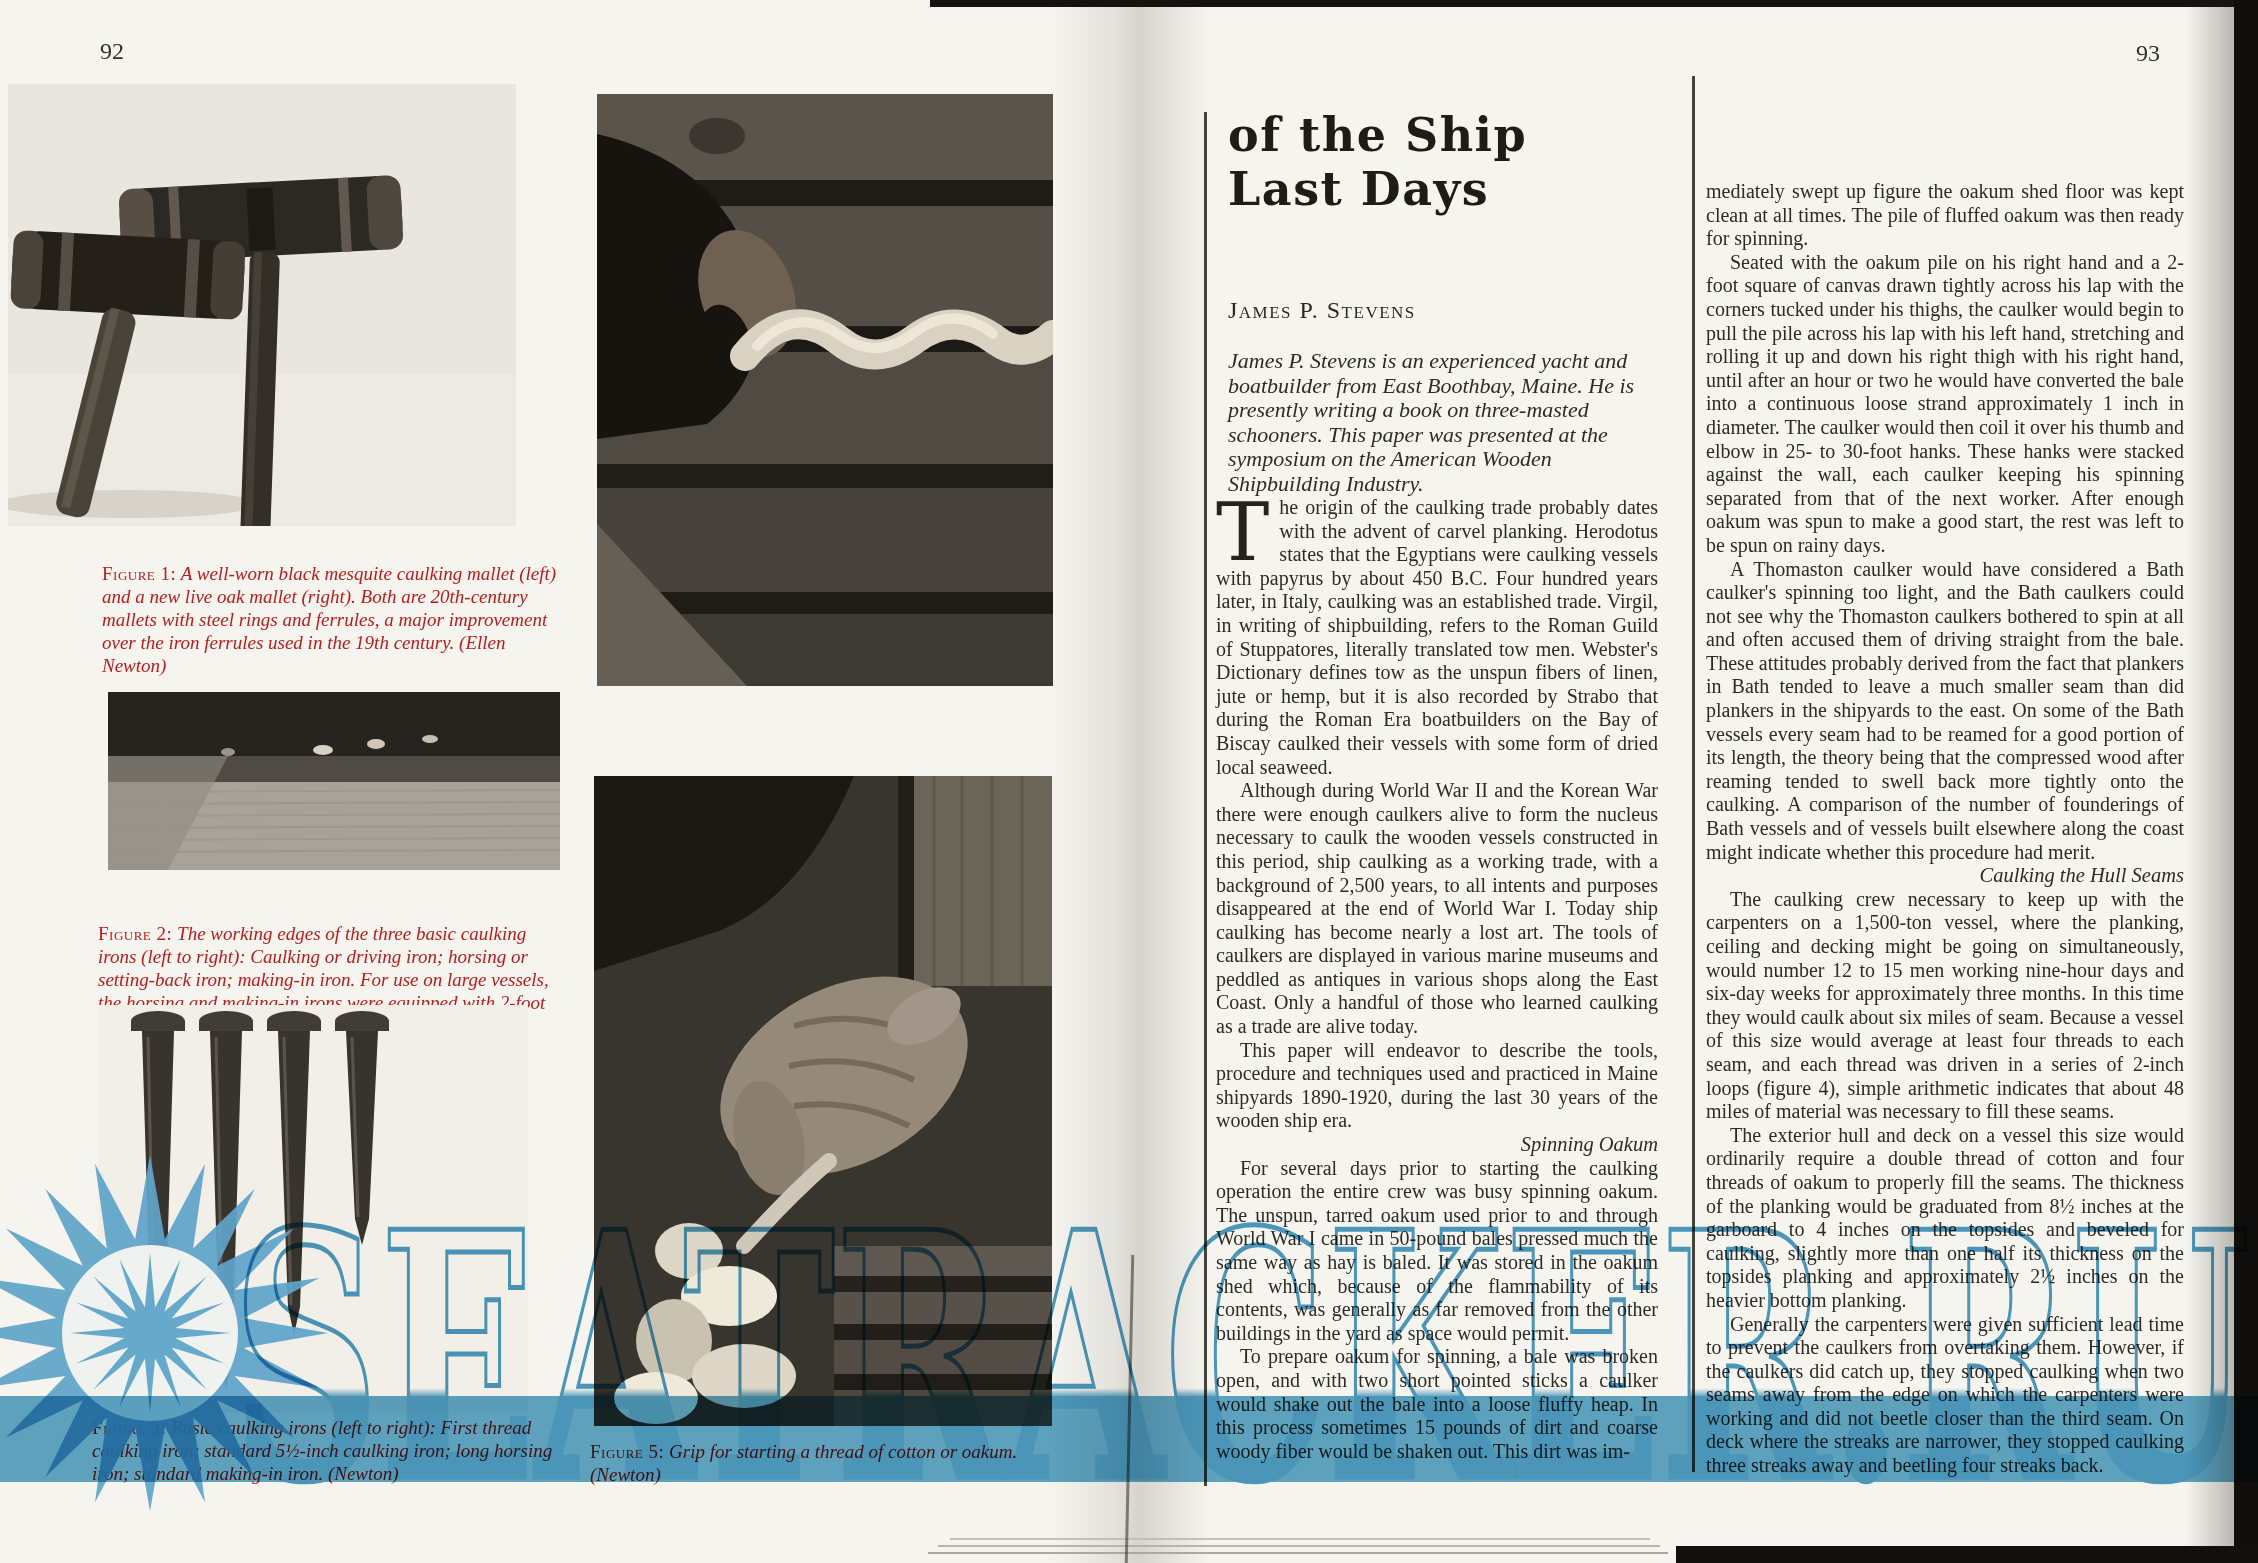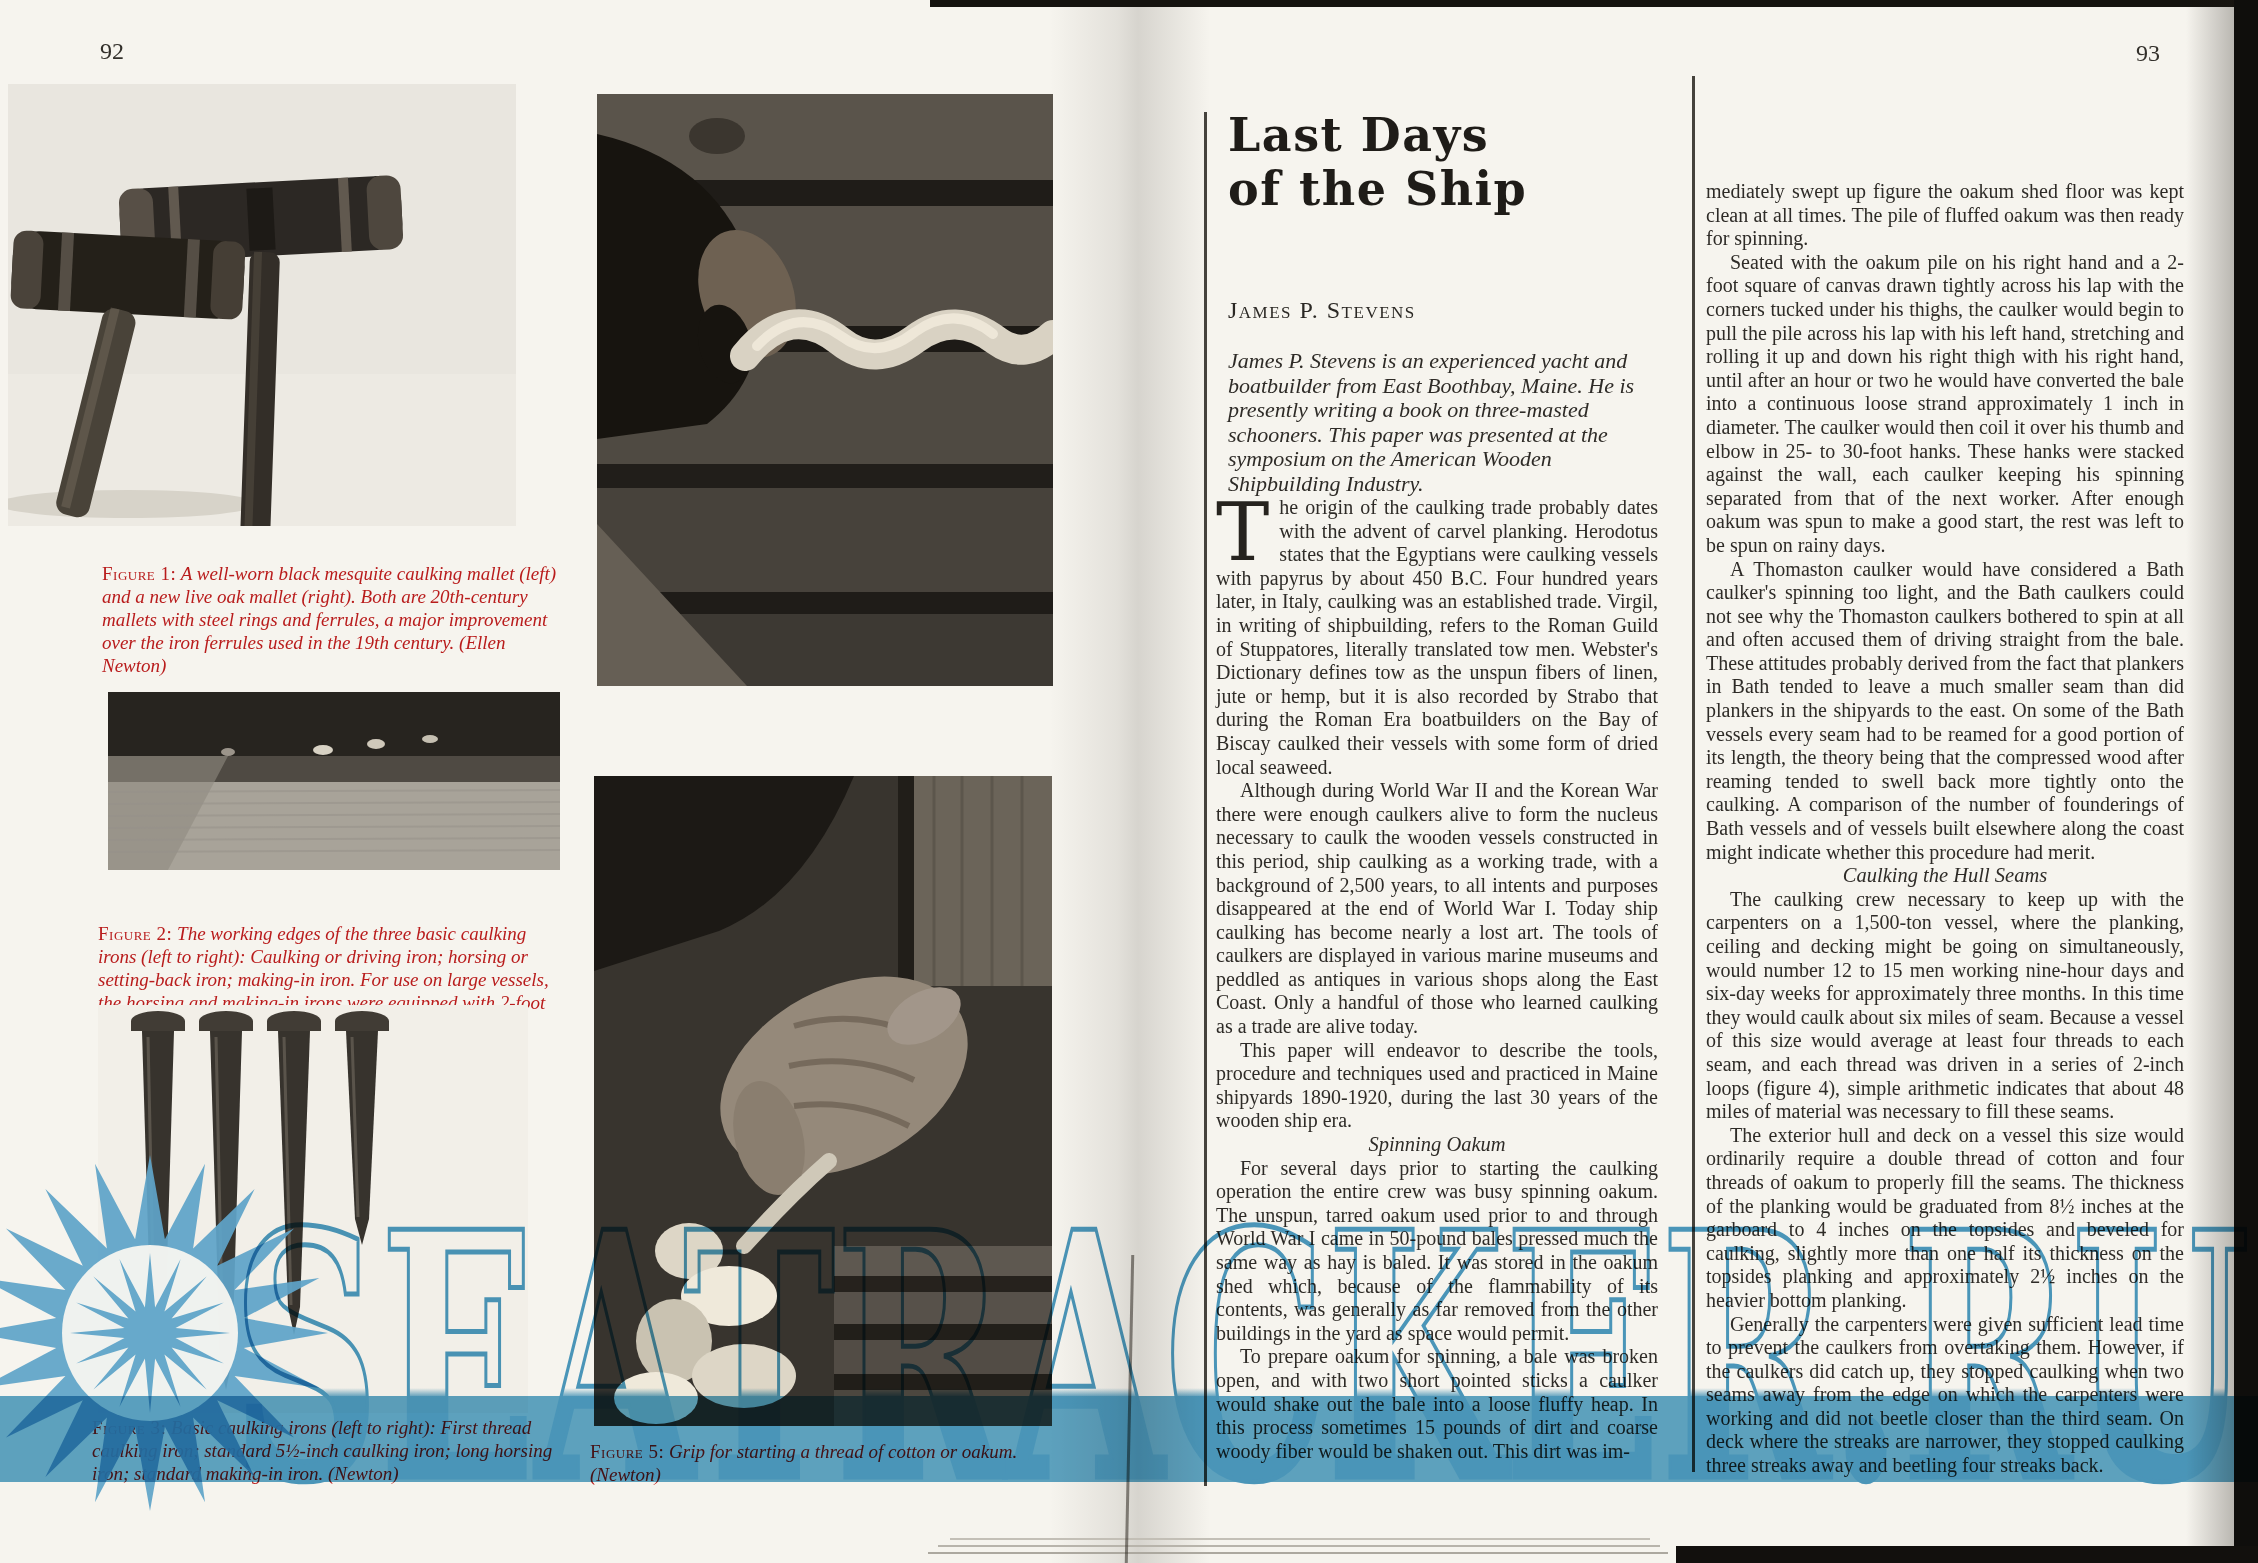--- a/index.html
+++ b/index.html
@@ -19,21 +19,21 @@
   .page-edge{height:2px;background:#c3bfb6;}
   
   .pagenum{font-size:24px;color:#33302b;}
   .title{font-family:"DejaVu Serif",serif;font-weight:bold;font-size:46px;line-height:54px;letter-spacing:1.5px;color:#1f1c18;}
   .author{font-variant:small-caps;font-size:24px;letter-spacing:1.5px;color:#2b2824;}
   .bio{font-style:italic;font-size:22px;line-height:24.5px;width:424px;}
   .col{font-size:20px;line-height:23.6px;text-align:justify;}
   .col p{margin:0;text-indent:24px;}
   .col p.noindent{text-indent:0;}
   .dropcap{float:left;font-family:"DejaVu Serif",serif;font-size:80px;line-height:62px;padding:6px 10px 0 0;color:#26231e;}
-  .subhead{font-style:italic;font-size:20.5px;margin:13px 0 7px;text-indent:0 !important;text-align:center;}
+  .subhead{font-style:italic;font-size:20.5px;margin:13px 0 7px;text-indent:0 !important;text-align:right;}
   .caption{font-style:italic;font-size:19px;line-height:23px;color:#b91c1c;text-align:left;}
   .figlabel{font-style:normal;font-variant:small-caps;letter-spacing:.5px;}
   .rule-v{width:3px;background:#45423c;}
   .photo svg{display:block;}
   .wm{left:0;top:0;width:2258px;height:1563px;pointer-events:none;}
   .wm-multiply{mix-blend-mode:multiply;}
 </style>
 </head>
 <body>
 
@@ -209,22 +209,22 @@
     <span class="figlabel">Figure 5:</span>
     <span>Grip for starting a thread of cotton or oakum. (Newton)</span>
   </div>
 
   <div class="abs pagenum" style="left:2136px;top:40px;">93</div>
 
   <div class="abs rule-v" style="left:1204px;top:112px;height:1374px;"></div>
   <div class="abs rule-v" style="left:1692px;top:76px;height:1396px;"></div>
 
   <div class="abs title" style="left:1228px;top:108px;width:440px;">
+    <div>of the Ship</div>
     <div>Last Days</div>
-    <div>of the Ship</div>
   </div>
 
   <div class="abs author" style="left:1228px;top:297px;">James P. Stevens</div>
 
   <div class="abs bio" style="left:1228px;top:349px;">James P. Stevens is an experienced yacht and boatbuilder from East Boothbay, Maine. He is presently writing a book on three-masted schooners. This paper was presented at the symposium on the American Wooden Shipbuilding Industry.</div>
 
   <div class="abs col" style="left:1216px;top:496px;width:442px;">
     <p class="noindent">
       <span class="dropcap">T</span><span>he origin of the caulking trade probably dates with the advent of carvel planking. Herodotus states that the Egyptians were caulking vessels with papyrus by about 450 B.C. Four hundred years later, in Italy, caulking was an established trade. Virgil, in writing of shipbuilding, refers to the Roman Guild of Stuppatores, literally translated tow men. Webster's Dictionary defines tow as the unspun fibers of linen, jute or hemp, but it is also recorded by Strabo that during the Roman Era boatbuilders on the Bay of Biscay caulked their vessels with some form of dried local seaweed.</span>
     </p>

